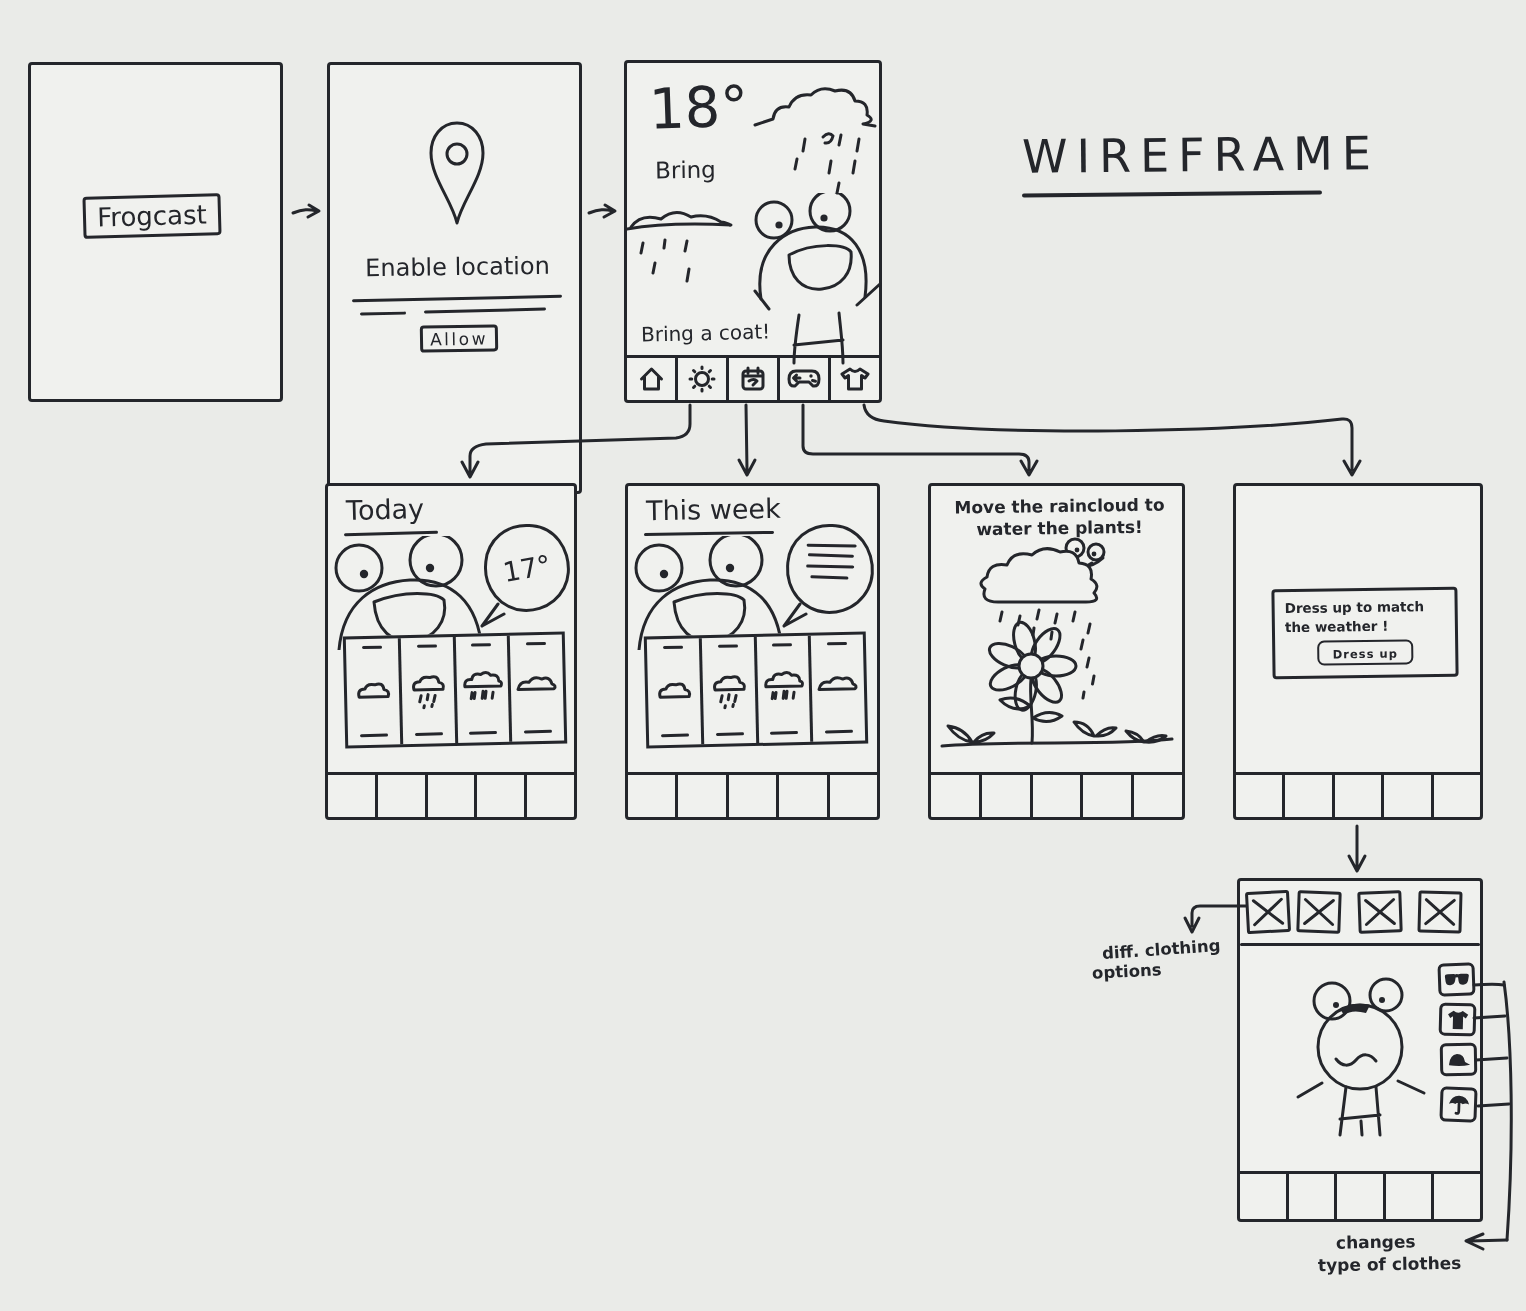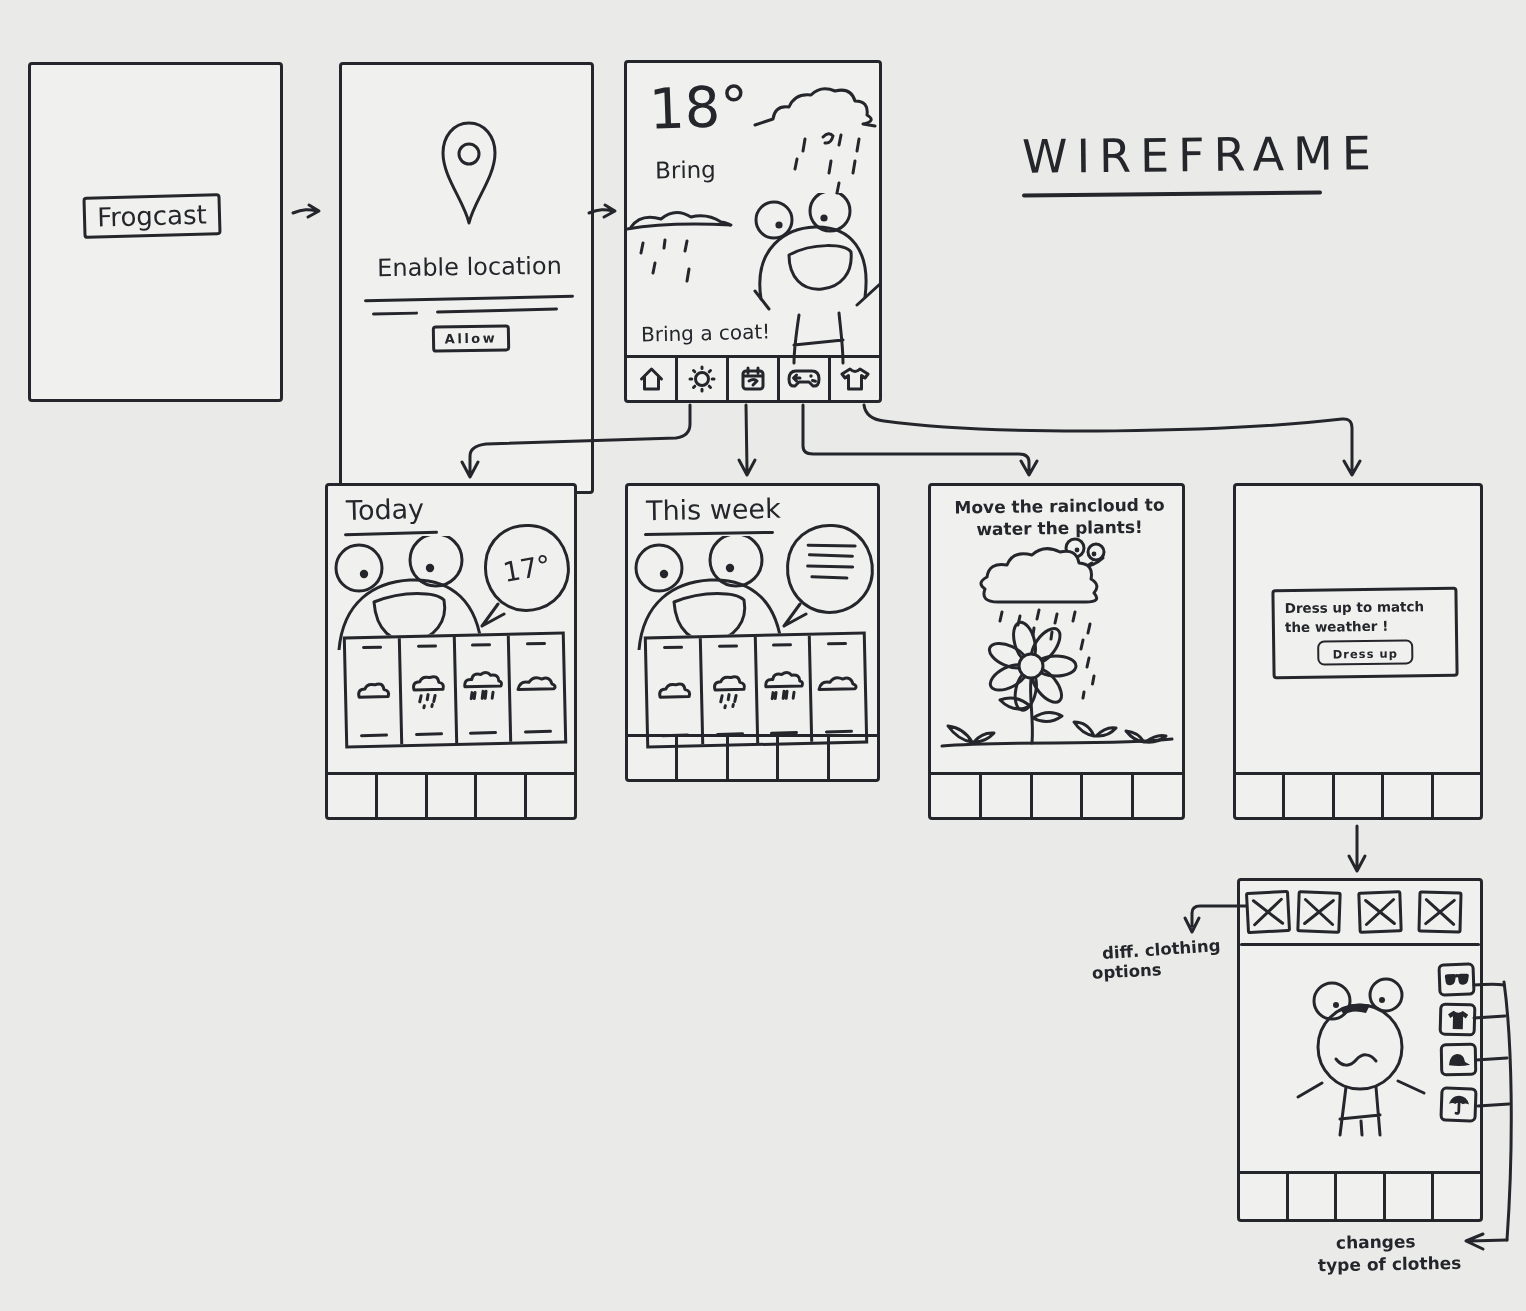--- a/index.html
+++ b/index.html
@@ -37,31 +37,31 @@
 
   <div class="t" style="left:1022px;top:128px;font-size:46px;letter-spacing:9px;transform:rotate(-0.6deg)">WIREFRAME</div>
   <div class="underline" style="left:1022px;top:192px;width:300px;height:4px;transform:rotate(-0.6deg)"></div>
 
   <div class="frame" style="left:28px;top:62px;width:255px;height:340px">
     <div class="btn" style="left:52px;top:130px;width:138px;height:42px;transform:rotate(-1.6deg);font-weight:normal">
       <span style="font-size:26px">Frogcast</span>
     </div>
   </div>
 
-  <div class="frame" style="left:339px;top:62px;width:255px;height:432px">
+  <div class="frame" style="left:327px;top:62px;width:255px;height:432px">
     <svg style="position:absolute;left:96px;top:54px" width="62" height="114" viewBox="0 0 62 114">
       <path class="sk" stroke-width="3.4" d="M31,4 C15,4 5,18 5,34 C5,58 26,82 31,104 C36,82 57,58 57,34 C57,18 47,4 31,4 Z"></path>
       <circle class="sk" stroke-width="3.4" cx="31" cy="35" r="10"></circle>
     </svg>
     <div class="t" style="left:0;width:255px;text-align:center;top:188px;font-size:24px;transform:rotate(-0.8deg)">Enable location</div>
     <div class="ph-line" style="left:22px;top:232px;width:210px;transform:rotate(-1.2deg)"></div>
     <div class="ph-line" style="left:30px;top:247px;width:46px;transform:rotate(-1deg)"></div>
     <div class="ph-line" style="left:94px;top:244px;width:122px;transform:rotate(-1.4deg)"></div>
     <div class="btn" style="left:90px;top:260px;width:78px;height:27px;transform:rotate(-1deg)">
-      <span style="font-size:13px;letter-spacing:2.5px;font-weight:bold">Allow</span>
+      <span style="font-size:17px;letter-spacing:2.5px;font-weight:normal">Allow</span>
     </div>
   </div>
 
   <div class="frame" style="left:624px;top:60px;width:258px;height:343px">
     <div class="t" style="left:22px;top:12px;font-size:56px;transform:rotate(-2deg)">18°</div>
     <div class="t" style="left:28px;top:94px;font-size:23px;transform:rotate(-1deg)">Bring</div>
 
     <svg style="position:absolute;left:126px;top:18px" width="128" height="122" viewBox="0 0 128 122">
       <g class="sk">
         <path d="M2,44 L20,38 Q22,24 36,26 Q42,12 58,14 Q68,4 82,10 Q98,6 102,20 Q116,20 114,34 Q124,40 110,43 L122,45"></path>
@@ -182,21 +182,21 @@
 
     <div class="nav" style="height:45px">
       <div class="ncell"></div>
       <div class="ncell"></div>
       <div class="ncell"></div>
       <div class="ncell"></div>
       <div class="ncell"></div>
     </div>
   </div>
 
-  <div class="frame" style="left:625px;top:483px;width:255px;height:299px">
+  <div class="frame" style="left:625px;top:483px;width:255px;height:337px">
     <div class="t" style="left:18px;top:8px;font-size:27px;transform:rotate(-1deg)">This week</div>
     <div class="underline" style="left:16px;top:46px;width:130px;transform:rotate(-1deg)"></div>
 
     <svg style="position:absolute;left:6px;top:50px" width="152" height="114" viewBox="0 0 152 114">
       <g class="sk">
         <circle cx="25" cy="32" r="23"></circle>
           <circle cx="102" cy="24" r="26"></circle>
         <circle class="skf" cx="30" cy="38" r="4.2"></circle>
           <circle class="skf" cx="96" cy="32" r="4.2"></circle>
         <path d="M5,114 C9,66 40,46 76,44 C118,42 144,66 148,114"></path>

